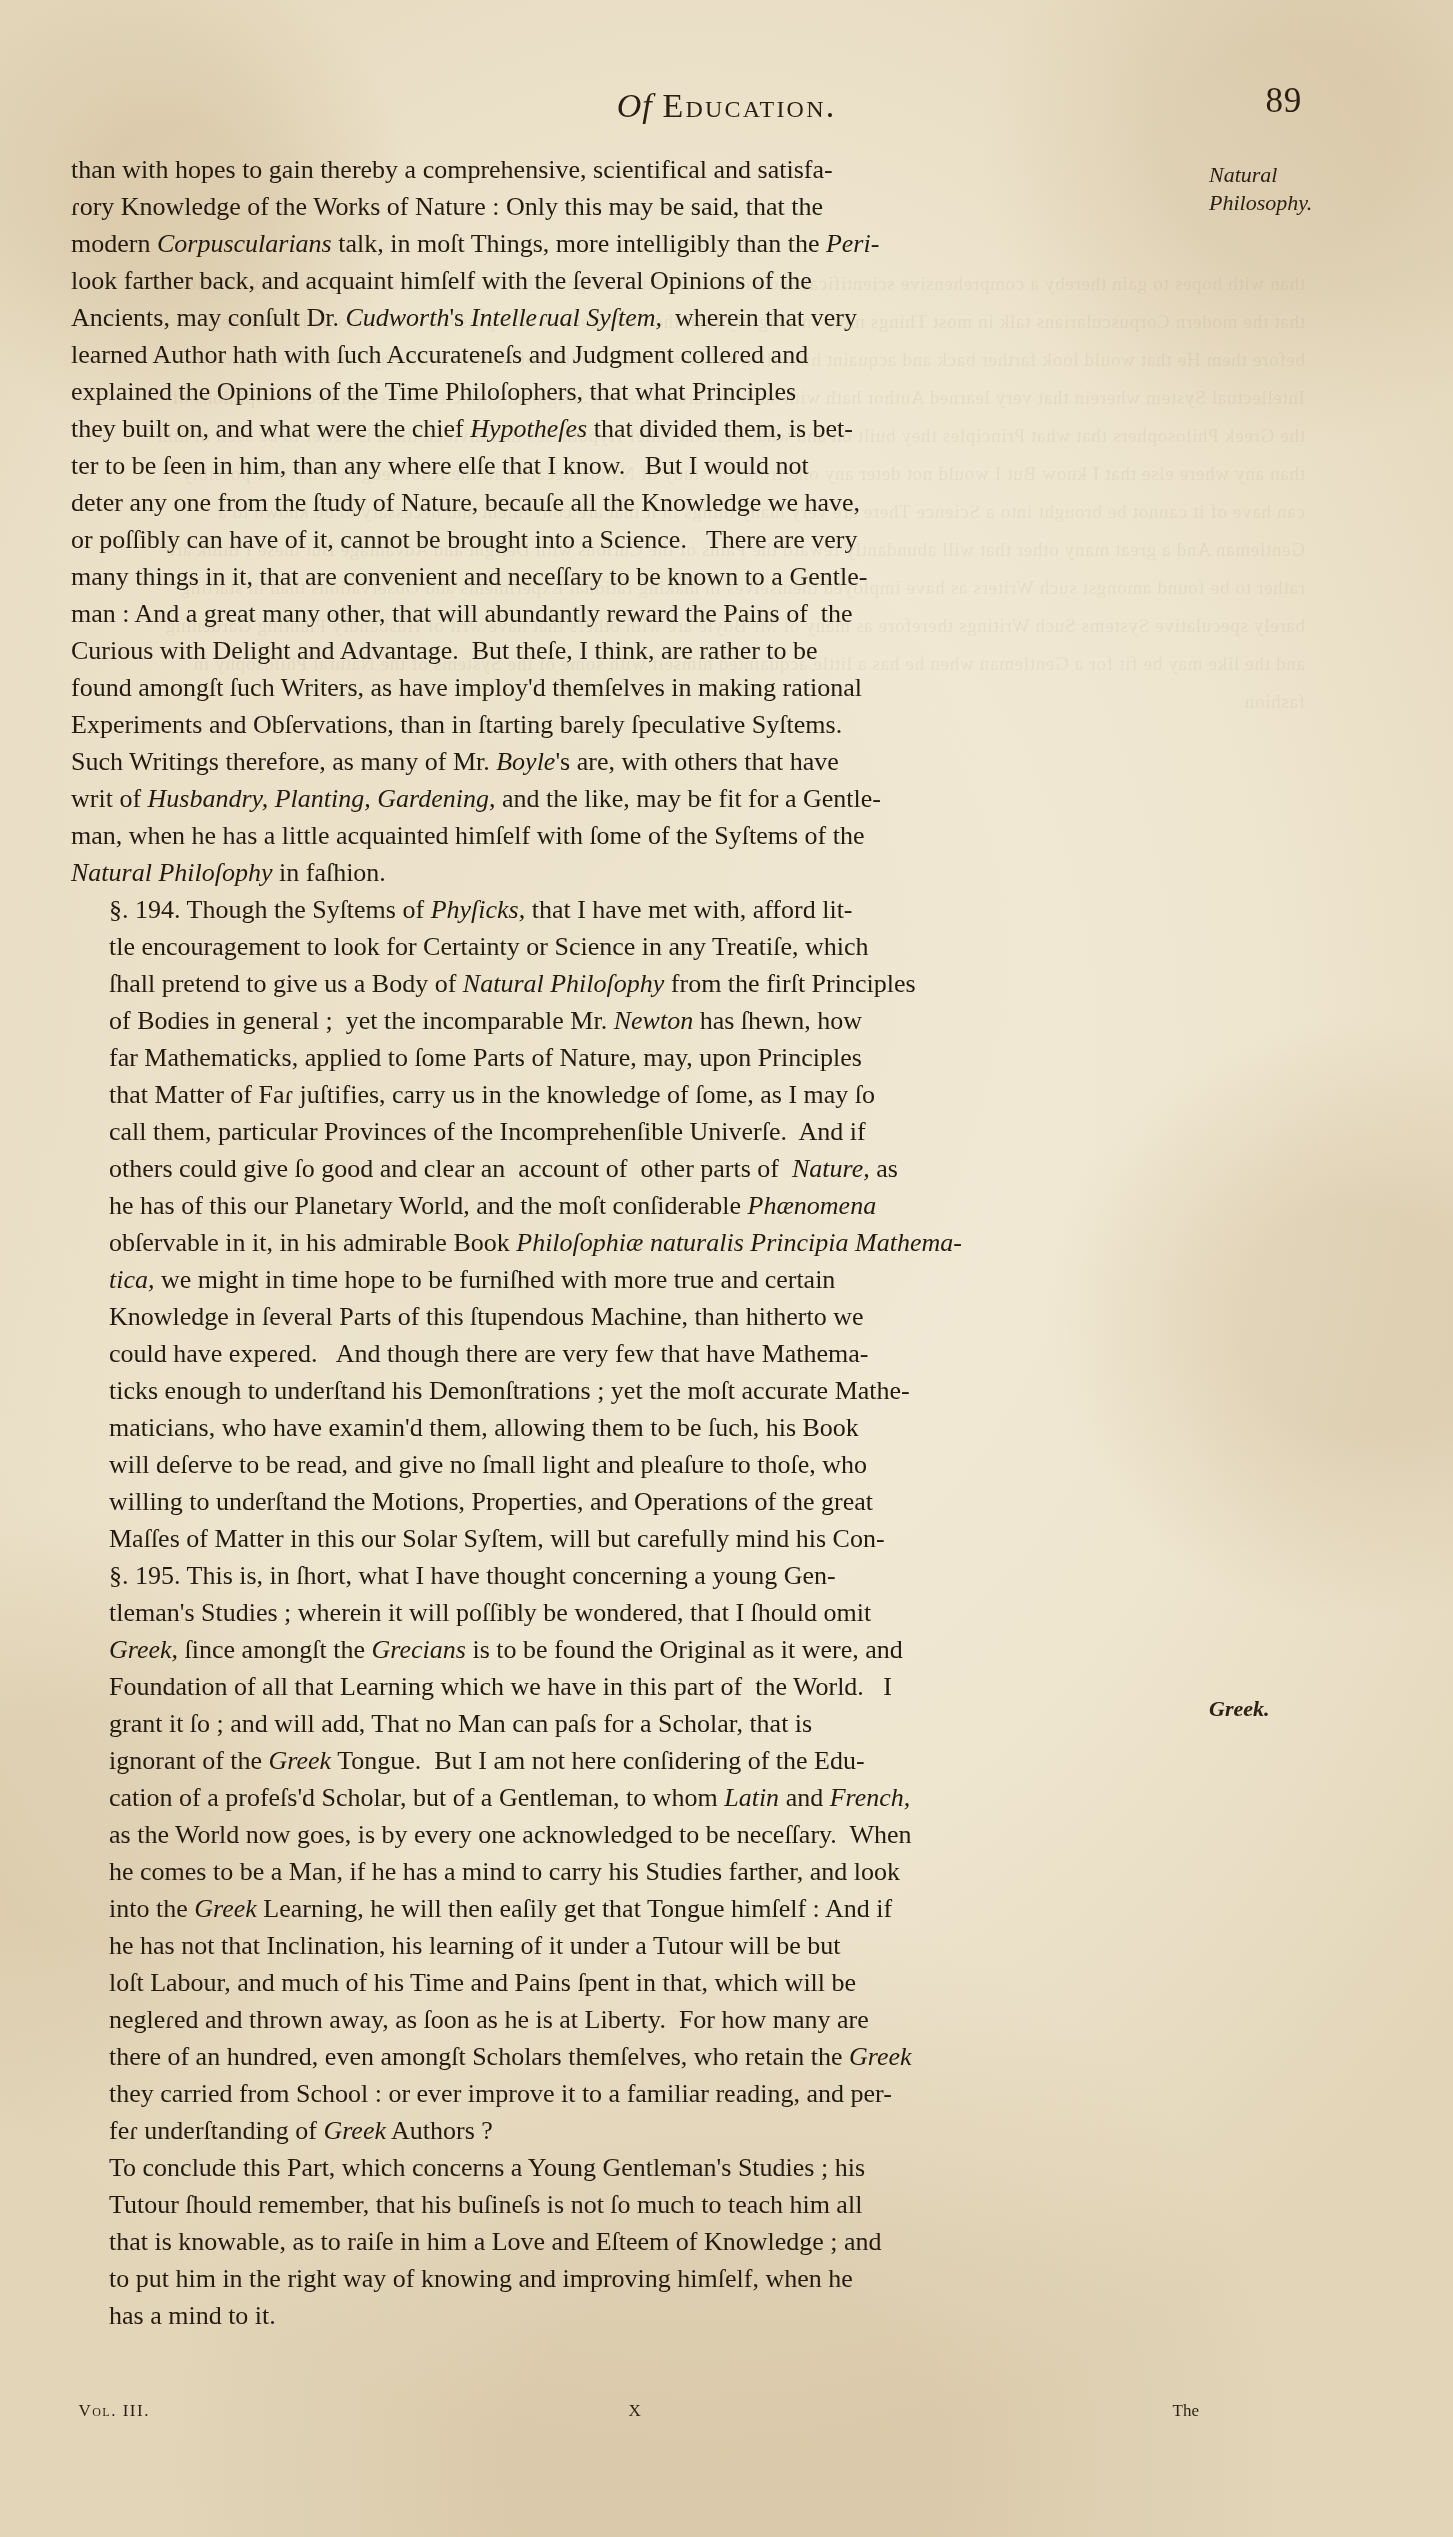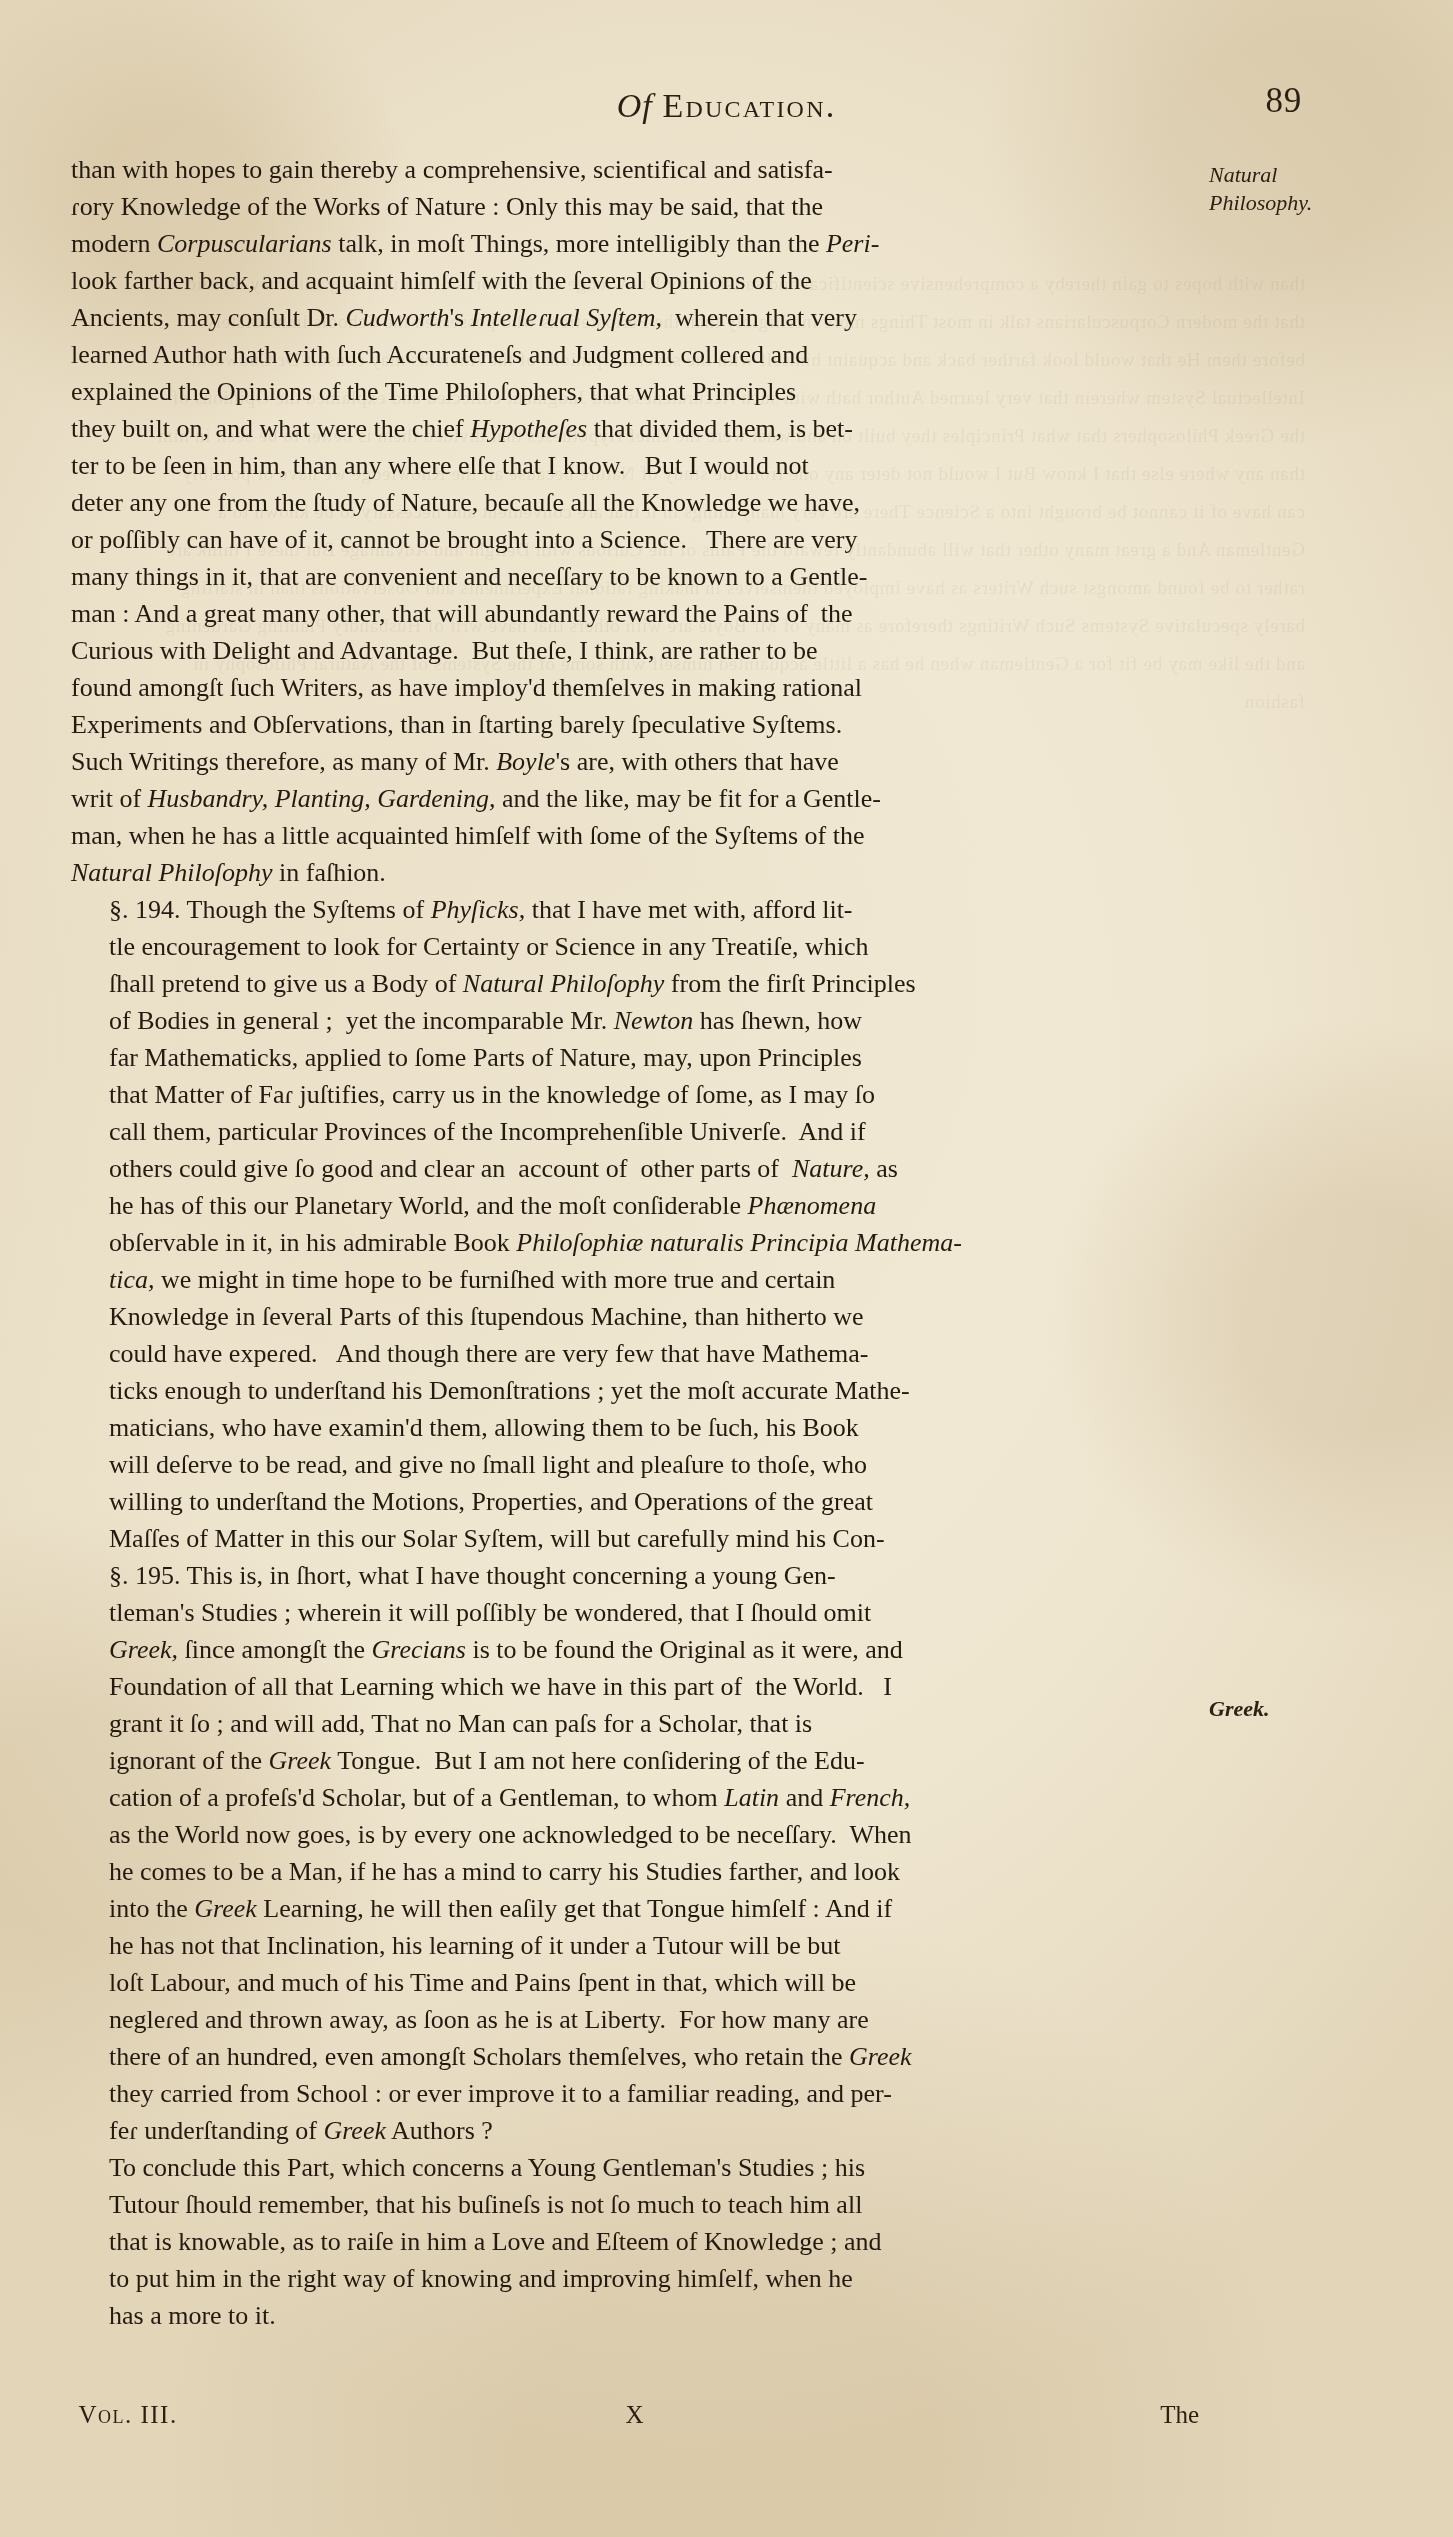--- a/index.html
+++ b/index.html
@@ -136,21 +136,21 @@
   #note-natphil { left: 1209px; top: 161px; }
   #note-greek  { left: 1209px; top: 1695px; font-weight: bold; }
 
   
   .footline {
     position: absolute;
     left: 71px;
     top: 2401px;
     width: 1128px;
     height: 35px;
-    font-size: 25px;
+    font-size: 17px;
     color: #2a1f12;
   }
   .footline .vol {
     position: absolute;
     left: 7.4px;
     top: 0;
     font-variant: small-caps;
     letter-spacing: 1.5px;
   }
   .footline .sig {
@@ -241,21 +241,21 @@
         <span class="line">negleɾed and thrown away, as ſoon as he is at Liberty.  For how many are</span>
         <span class="line">there of an hundred, even amongſt Scholars themſelves, who retain the <i>Greek</i></span>
         <span class="line">they carried from School : or ever improve it to a familiar reading, and per-</span>
         <span class="line">feɾ underſtanding of <i>Greek</i> Authors ?</span>
       </p>
       <p class="para indent">
         <span class="line">To conclude this Part, which concerns a Young Gentleman's Studies ; his</span>
         <span class="line">Tutour ſhould remember, that his buſineſs is not ſo much to teach him all</span>
         <span class="line">that is knowable, as to raiſe in him a Love and Eſteem of Knowledge ; and</span>
         <span class="line">to put him in the right way of knowing and improving himſelf, when he</span>
-        <span class="line">has a more to it.</span>
+        <span class="line">has a mind to it.</span>
       </p>
     </div>
 
   <div class="marginalia" id="note-natphil">Natural
 Philosophy.</div>
   <div class="marginalia" id="note-greek">Greek.</div>
 
   <div class="footline">
     <span class="vol">Vol. III.</span>
     <span class="sig">X</span>

